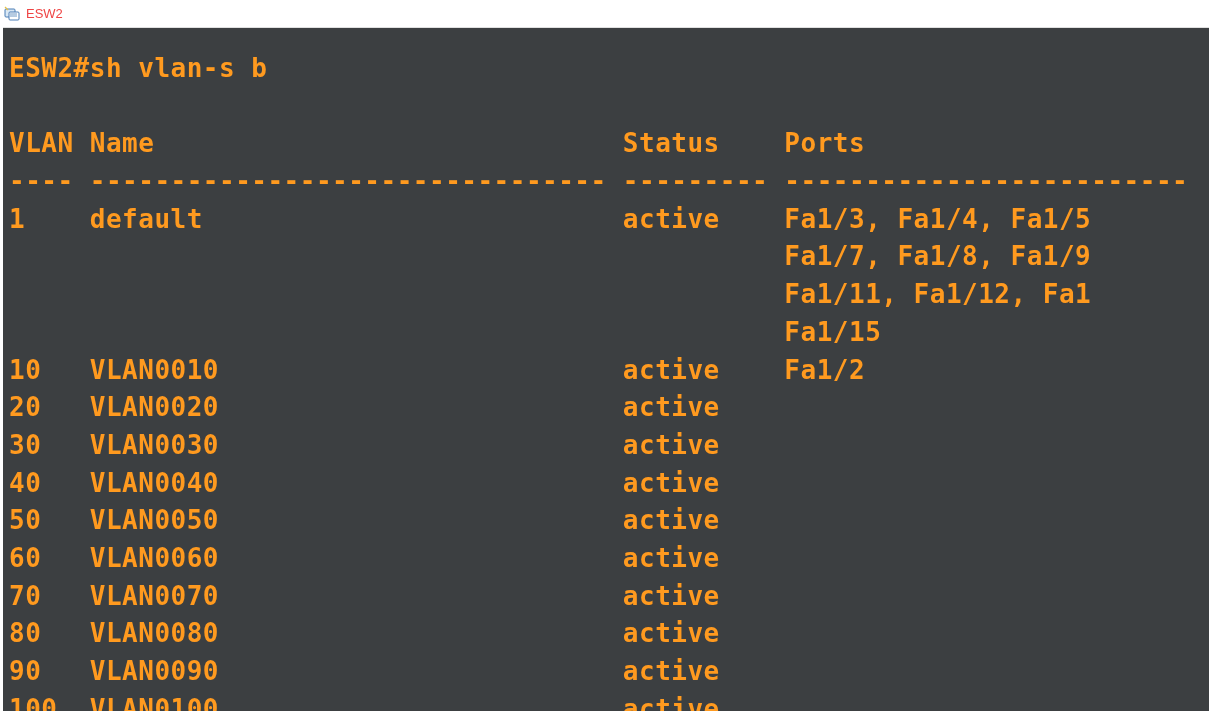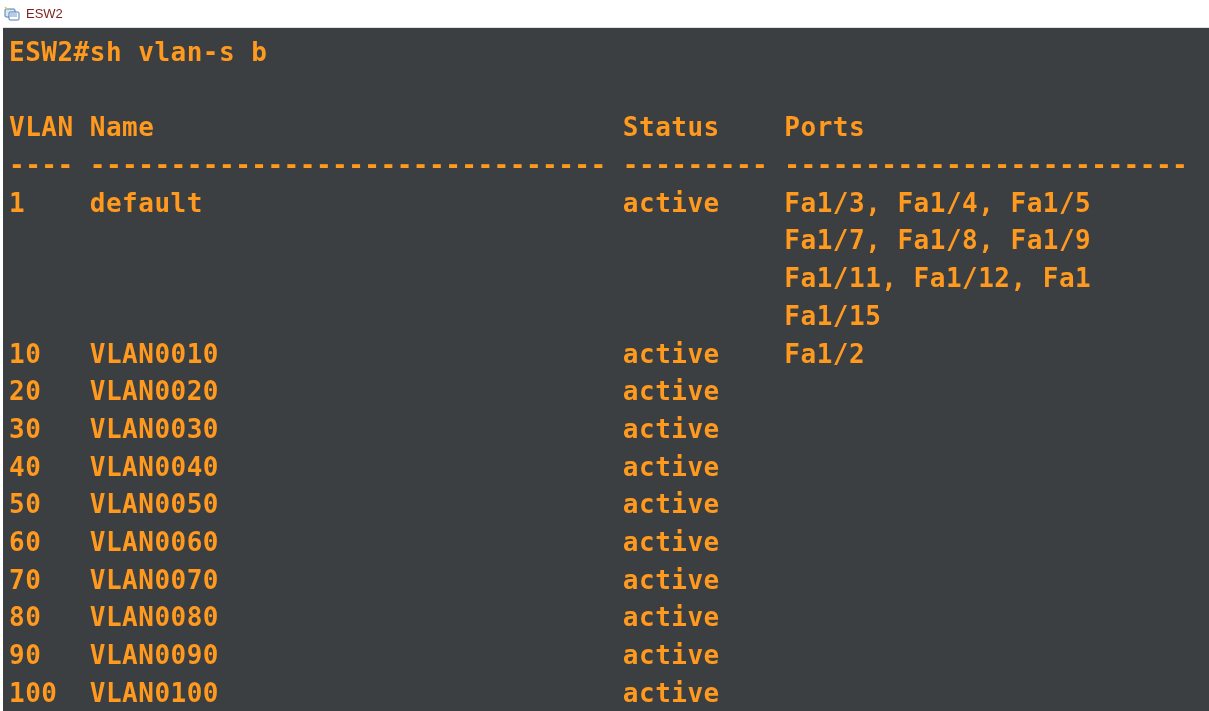--- a/index.html
+++ b/index.html
@@ -16,34 +16,34 @@
     background: #ffffff;
     position: relative;
   }
   .titlebar {
     height: 28px;
     background: #ffffff;
     display: flex;
     align-items: center;
     padding: 0 4px;
     font-size: 13px;
-    color: #7f1d1d;
+    color: #ef4444;
     border-bottom: 1px solid #e0e0e0;
   }
   .titlebar .app-icon {
     width: 16px; height: 16px;
     margin-right: 6px;
     display: inline-flex;
     align-items: center; justify-content: center;
   }
   .terminal {
     position: absolute;
     left: 3px; right: 0; top: 28px; bottom: 0;
     background: #3c3f41;
-    padding: 6px 0 14px 6px;
+    padding: 22px 0 14px 6px;
     overflow: hidden;
   }
   pre.term {
     margin: 0;
     font-family: "Consolas","Menlo","DejaVu Sans Mono",monospace;
     font-weight: 700;
     font-size: 26px;
     line-height: 1.45;
     color: #ff9a1f;
     white-space: pre;

